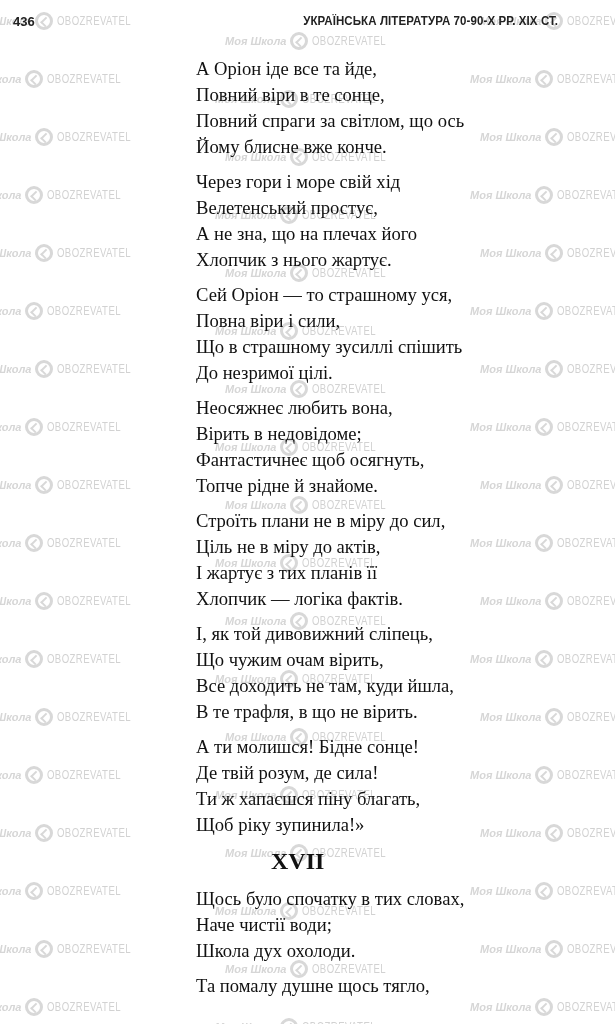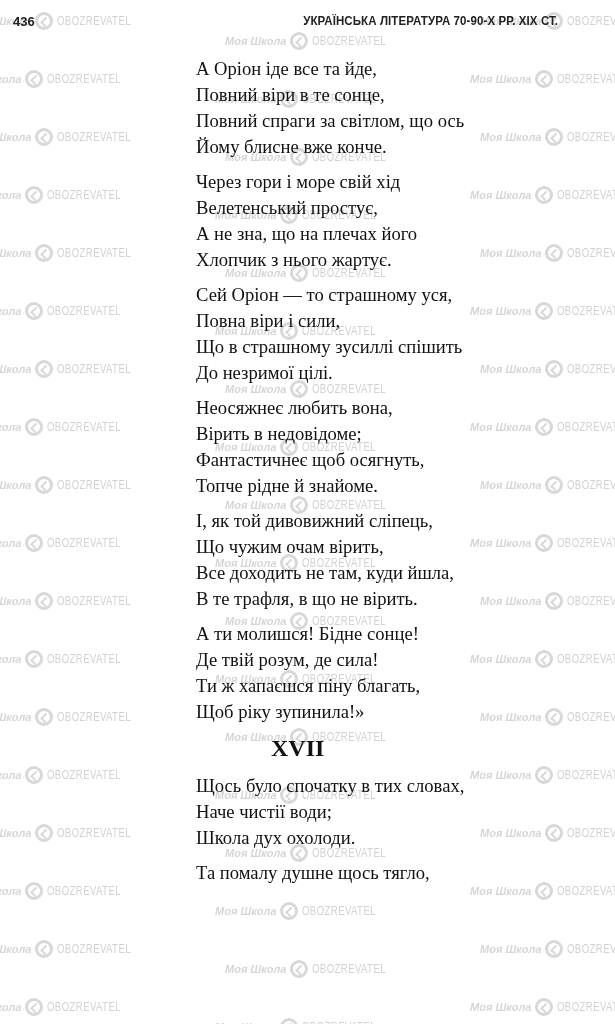--- a/index.html
+++ b/index.html
@@ -321,20 +321,26 @@
       <span class="line">Що в страшному зусиллі спішить</span>
       <span class="line">До незримої цілі.</span>
     </div>
     <div class="stanza">
       <span class="line">Неосяжнеє любить вона,</span>
       <span class="line">Вірить в недовідоме;</span>
       <span class="line">Фантастичнеє щоб осягнуть,</span>
       <span class="line">Топче рідне й знайоме.</span>
     </div>
     <div class="stanza">
+      <span class="line">Строїть плани не в міру до сил,</span>
+      <span class="line">Ціль не в міру до актів,</span>
+      <span class="line">І жартує з тих планів її</span>
+      <span class="line">Хлопчик — логіка фактів.</span>
+    </div>
+    <div class="stanza">
       <span class="line">І, як той дивовижний сліпець,</span>
       <span class="line">Що чужим очам вірить,</span>
       <span class="line">Все доходить не там, куди йшла,</span>
       <span class="line">В те трафля, в що не вірить.</span>
     </div>
     <div class="stanza">
       <span class="line">А ти молишся! Бідне сонце!</span>
       <span class="line">Де твій розум, де сила!</span>
       <span class="line">Ти ж хапаєшся піну благать,</span>
       <span class="line">Щоб ріку зупинила!»</span>

